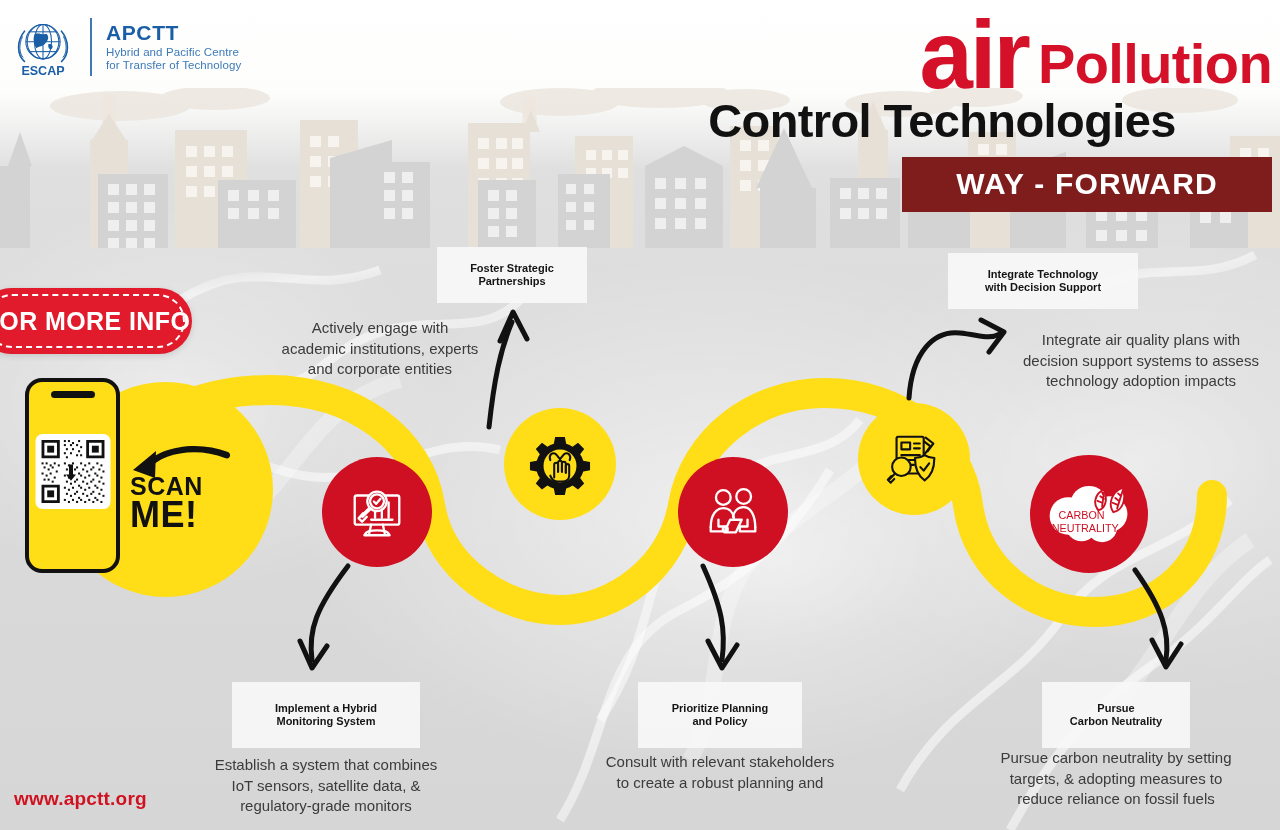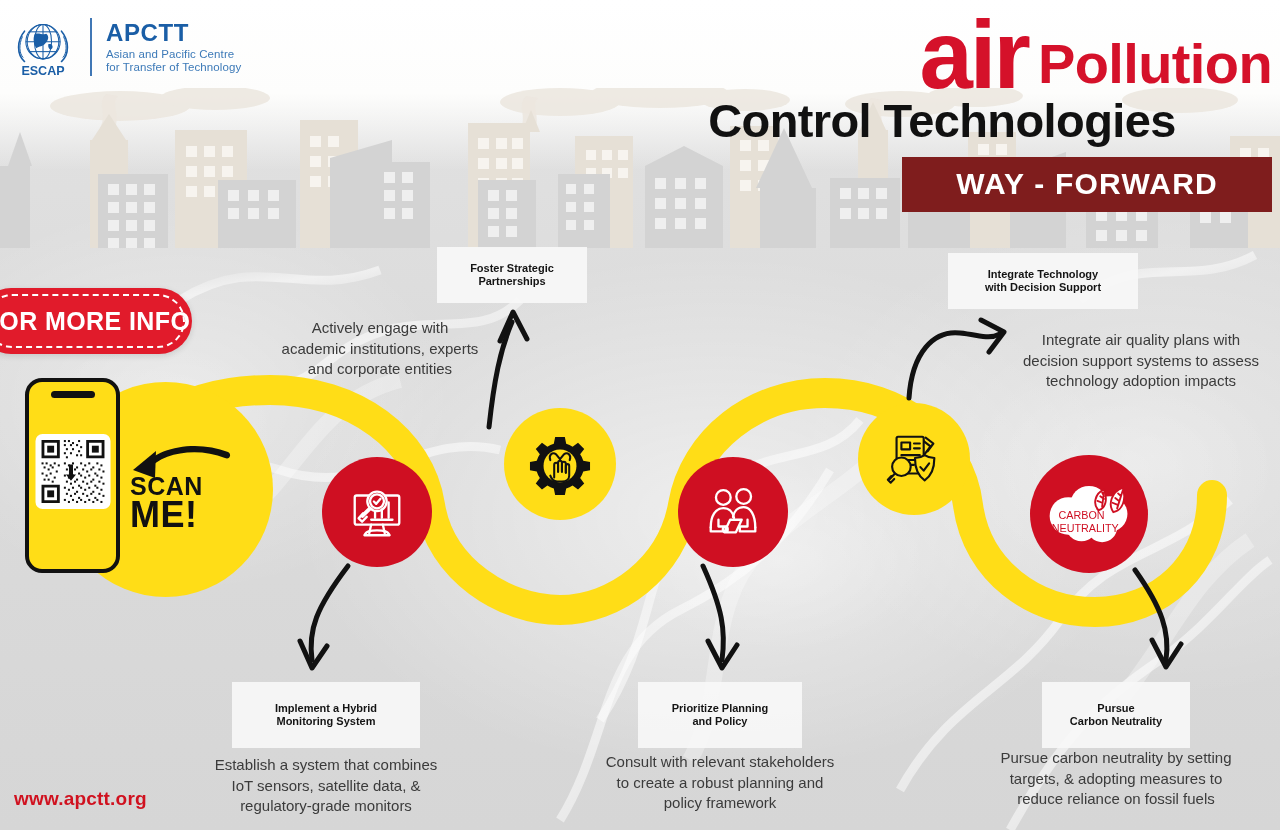--- a/index.html
+++ b/index.html
@@ -29,21 +29,21 @@
 
   
   .logo-wrap {
     position:absolute; left:10px; top:14px;
     display:flex; align-items:center; gap:14px;
   }
   .logo-mark { width:66px; height:66px; }
   .logo-divider { width:2px; height:58px; background:#1f5fa8; opacity:.85; }
   .logo-txt { line-height:1.18; }
   .logo-title {
-    font-size:24px; font-weight:bold; color:#1a5ea6; letter-spacing:.6px;
+    font-size:21px; font-weight:bold; color:#1a5ea6; letter-spacing:.6px;
   }
   .logo-sub { font-size:11.5px; color:#3d7ab8; letter-spacing:.1px; }
 
   .title-block { position:absolute; right:8px; top:16px; text-align:right; width:660px; }
   .title-row1 { display:flex; align-items:flex-end; justify-content:flex-end; gap:10px; }
   .t-air {
     font-size:96px; font-weight:bold; color:#d5112a; line-height:.82;
     letter-spacing:-3px;
   }
   .t-pollution {
@@ -363,21 +363,21 @@
       </g>
       <g stroke="#1a5ea6" fill="none" stroke-width="1.5">
         <path d="M20,66 C14,60 13,46 19,34"></path>
         <path d="M80,66 C86,60 87,46 81,34"></path>
       </g>
       <text x="50" y="92" font-family="Liberation Sans, sans-serif" font-size="19" font-weight="bold" fill="#1a5ea6" text-anchor="middle">ESCAP</text>
     </svg>
     <div class="logo-divider"></div>
     <div class="logo-txt">
       <div class="logo-title">APCTT</div>
-      <div class="logo-sub">Asian and Pacific Centre</div>
+      <div class="logo-sub">Hybrid and Pacific Centre</div>
       <div class="logo-sub">for Transfer of Technology</div>
     </div>
   </div>
 
   <div class="title-block">
     <div class="title-row1">
       <div class="t-air">air</div>
       <div class="t-pollution">Pollution</div>
     </div>
     <div class="t-control">Control Technologies</div>
@@ -532,21 +532,20 @@
 
   <div class="lbl" style="left:638px; top:682px; width:164px; height:66px;">
     <span>
       <span>Prioritize Planning</span><br>
       <span>and Policy</span>
     </span>
   </div>
   <div class="desc" style="left:586px; top:752px; width:268px;">
     <div>Consult with relevant stakeholders</div>
     <div>to create a robust planning and</div>
-    <div>policy framework</div>
   </div>
 
   <div class="lbl" style="left:948px; top:253px; width:190px; height:56px;">
     <span>
       <span>Integrate Technology</span><br>
       <span>with Decision Support</span>
     </span>
   </div>
   <div class="desc" style="left:1010px; top:330px; width:262px;">
     <div>Integrate air quality plans with</div>

